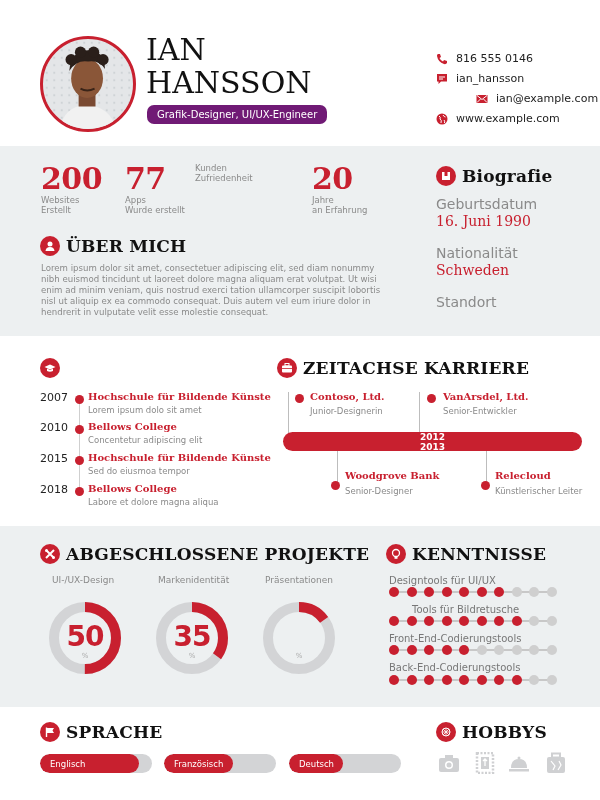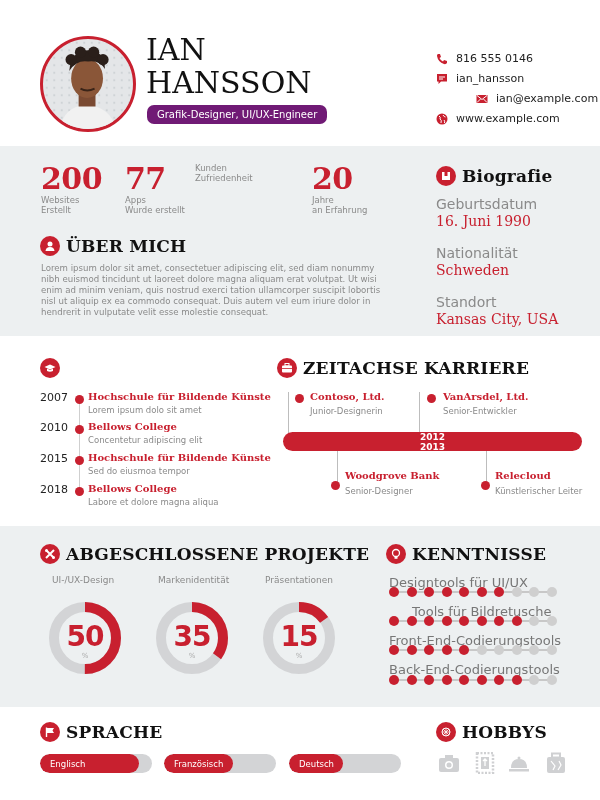--- a/index.html
+++ b/index.html
@@ -24,21 +24,21 @@
   .tl-bar { position: absolute; left: 283px; top: 432px; width: 299px; height: 19px; background: #c8202f; border-radius: 10px; display: flex; align-items: center; justify-content: space-around; padding: 0 6px; flex-direction: column; }
   .tl-bar span { font-size: 9px; font-weight: bold; color: #fff; }
   .tl-line { position: absolute; width: 1px; background: #bdbdbd; }
   .tl-dot { position: absolute; width: 9px; height: 9px; border-radius: 50%; background: #c8202f; }
   .tl-name { position: absolute; font-family: "DejaVu Serif", serif; font-weight: bold; font-size: 10px; color: #c8202f; white-space: nowrap; }
   .tl-role { position: absolute; font-size: 8.5px; color: #8a8a8a; white-space: nowrap; }
   .donut-label { position: absolute; font-size: 9px; color: #8a8a8a; white-space: nowrap; }
   .donut { position: absolute; width: 72px; height: 72px; }
   .donut-num { position: absolute; left: 0; width: 72px; top: 18px; text-align: center; font-weight: bold; font-size: 28px; color: #c8202f; font-family: "DejaVu Sans", sans-serif; letter-spacing: -1px; }
   .donut-pct { position: absolute; left: 0; width: 72px; top: 50px; text-align: center; font-size: 7px; color: #aaa; }
-  .skill-label { position: absolute; left: 389px; font-size: 13px; color: #777; white-space: nowrap; }
+  .skill-label { position: absolute; left: 389px; font-size: 10px; color: #777; white-space: nowrap; }
   .skill-dots { position: absolute; left: 389px; width: 170px; height: 12px; }
   .skill-line { position: absolute; left: 5px; right: 5px; top: 5px; height: 2px; background: #c8c8c8; }
   .sdot { position: absolute; top: 1px; width: 10px; height: 10px; border-radius: 50%; background: #cfcfcf; }
   .sdot.on { background: #c8202f; }
   .lang { position: absolute; top: 754px; height: 19px; border-radius: 10px; background: #d3d4d6; overflow: hidden; }
   .lang-fill { position: absolute; left: 0; top: 0; height: 19px; border-radius: 10px; background: #c8202f; display: flex; align-items: center; padding-left: 10px; font-size: 8.5px; color: #fff; }
   .hobby { position: absolute; top: 752px; width: 22px; height: 22px; }
 </style>
 </head>
 <body>
@@ -141,21 +141,20 @@
 <div class="abs" style="left:436px;top:196px;">
   <div class="bio-label">Geburtsdatum</div>
   <div class="bio-val">16. Juni 1990</div>
 </div>
 <div class="abs" style="left:436px;top:245px;">
   <div class="bio-label">Nationalität</div>
   <div class="bio-val">Schweden</div>
 </div>
 <div class="abs" style="left:436px;top:294px;">
   <div class="bio-label">Standort</div>
-  <div class="bio-val">Kansas City, USA</div>
 </div>
 
 <div class="sec-title" style="left:40px;top:358px;">
   <span class="sec-icon">
       <svg viewBox="0 0 12 12">
         <path d="M0.5 5 L6 2.5 L11.5 5 L6 7.5 Z" fill="#fff"></path>
         <path d="M3 6.5 V9 Q6 10.5 9 9 V6.5 L6 8 Z" fill="#fff"></path>
       </svg>
     </span>
 </div>
@@ -254,21 +253,20 @@
   <div class="donut-num">35</div>
   <div class="donut-pct">%</div>
 </div>
 
 <div class="donut-label" style="left:265px;top:575px;">Präsentationen</div>
 <div class="donut" style="left:263px;top:602px;">
   <svg viewBox="0 0 72 72" width="72" height="72">
     <circle cx="36" cy="36" r="31" fill="none" stroke="#d3d4d6" stroke-width="10"></circle>
     <circle cx="36" cy="36" r="31" fill="none" stroke="#c8202f" stroke-width="10" stroke-dasharray="29.2 194.8" transform="rotate(-90 36 36)"></circle>
   </svg>
-  <div class="donut-num">15</div>
   <div class="donut-pct">%</div>
 </div>
 
 <div class="sec-title" style="left:386px;top:544px;">
   <span class="sec-icon">
       <svg viewBox="0 0 12 12">
         <circle cx="6" cy="5" r="3.5" fill="none" stroke="#fff" stroke-width="1.3"></circle>
         <rect x="4.5" y="9" width="3" height="1.8" fill="#fff"></rect>
       </svg>
     </span>

